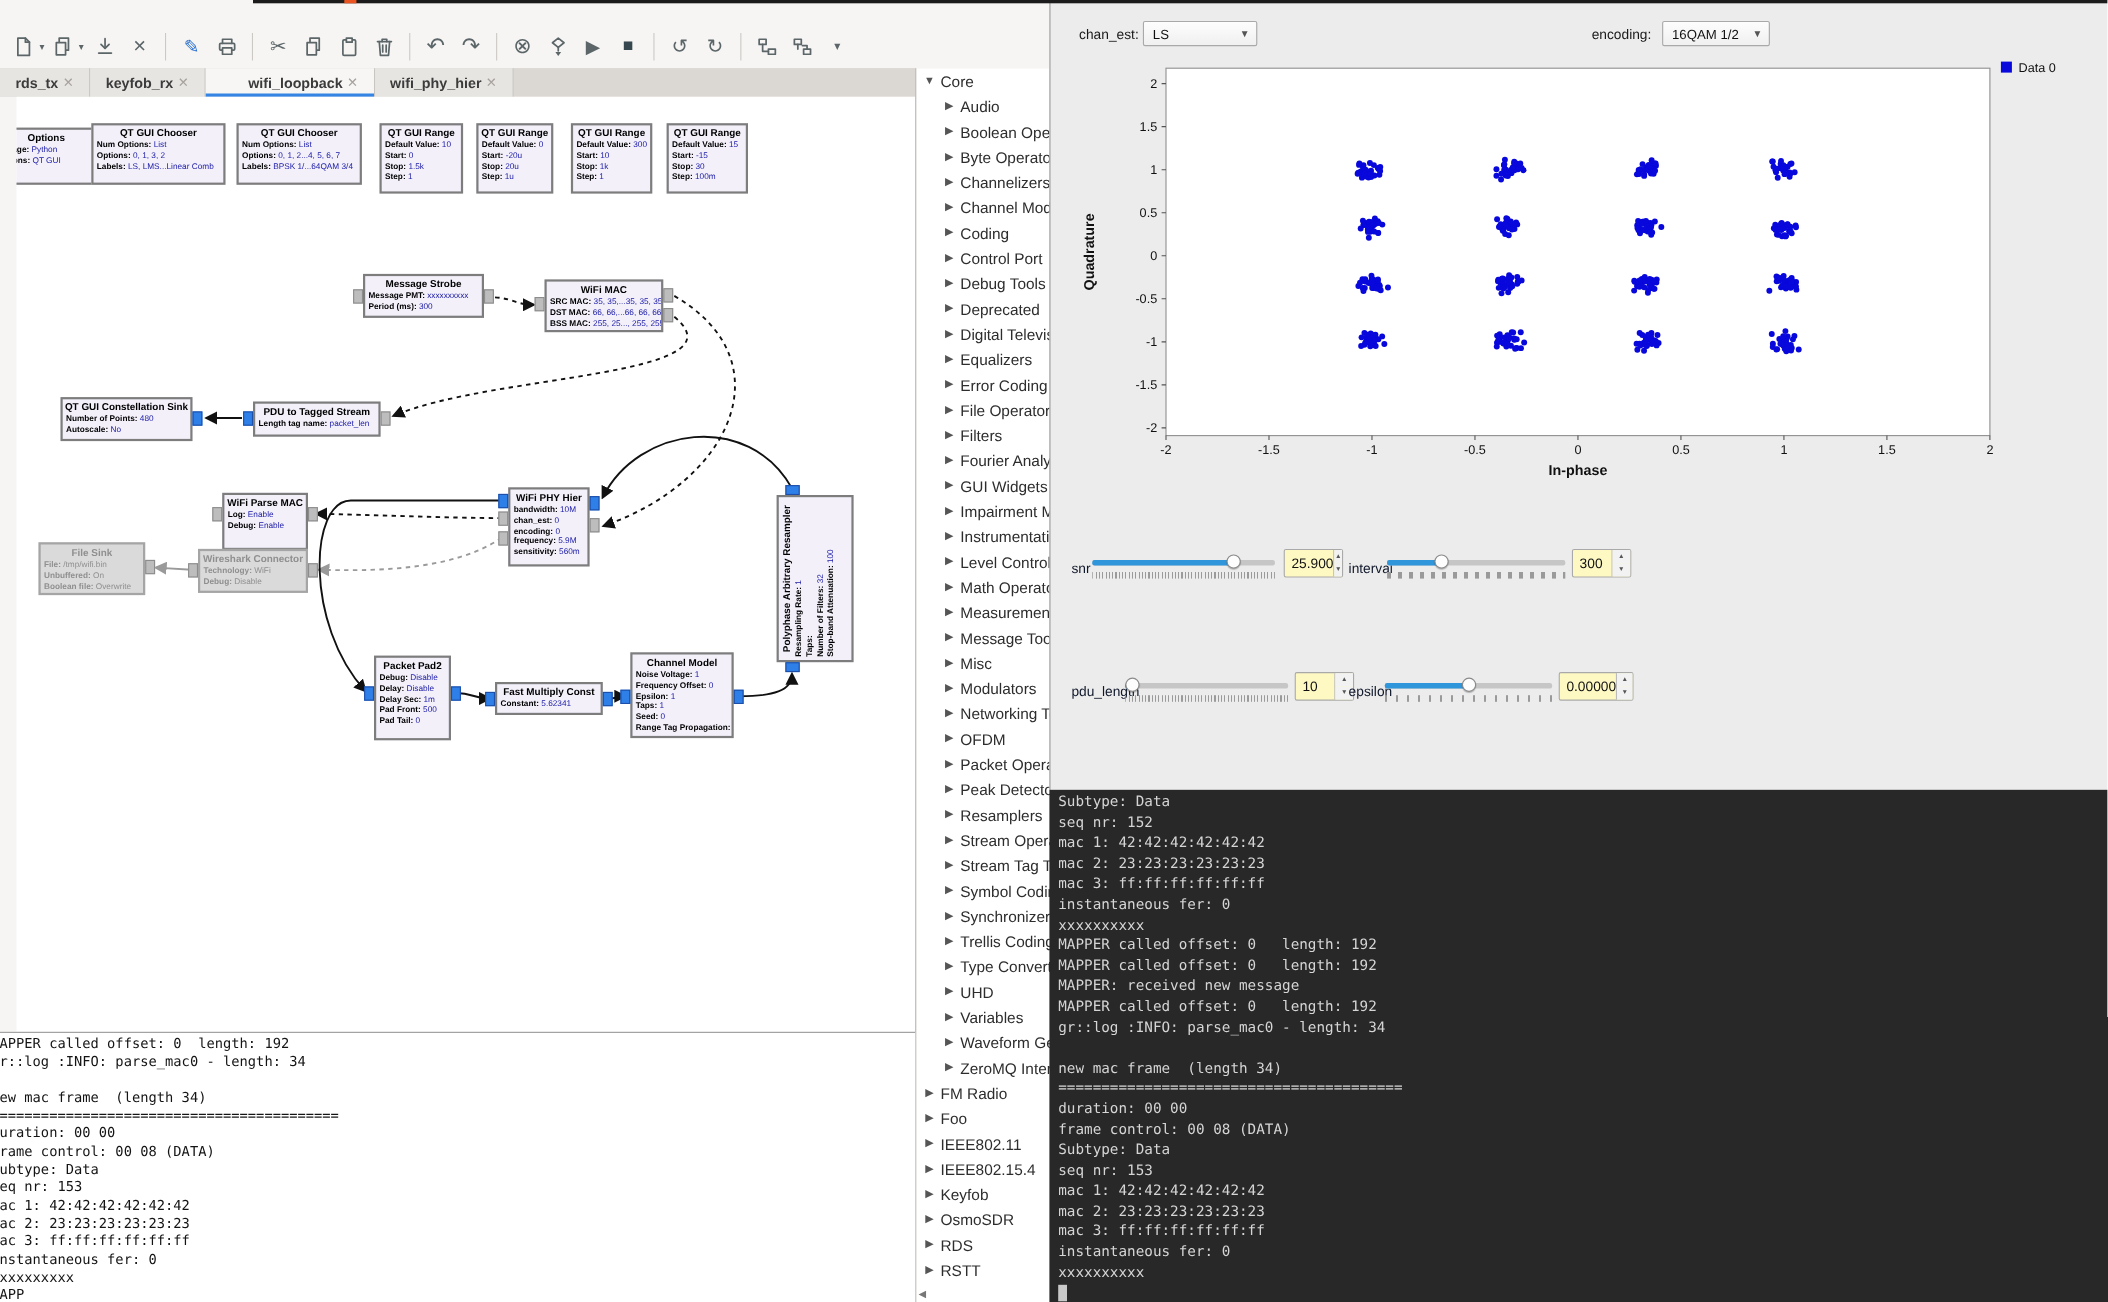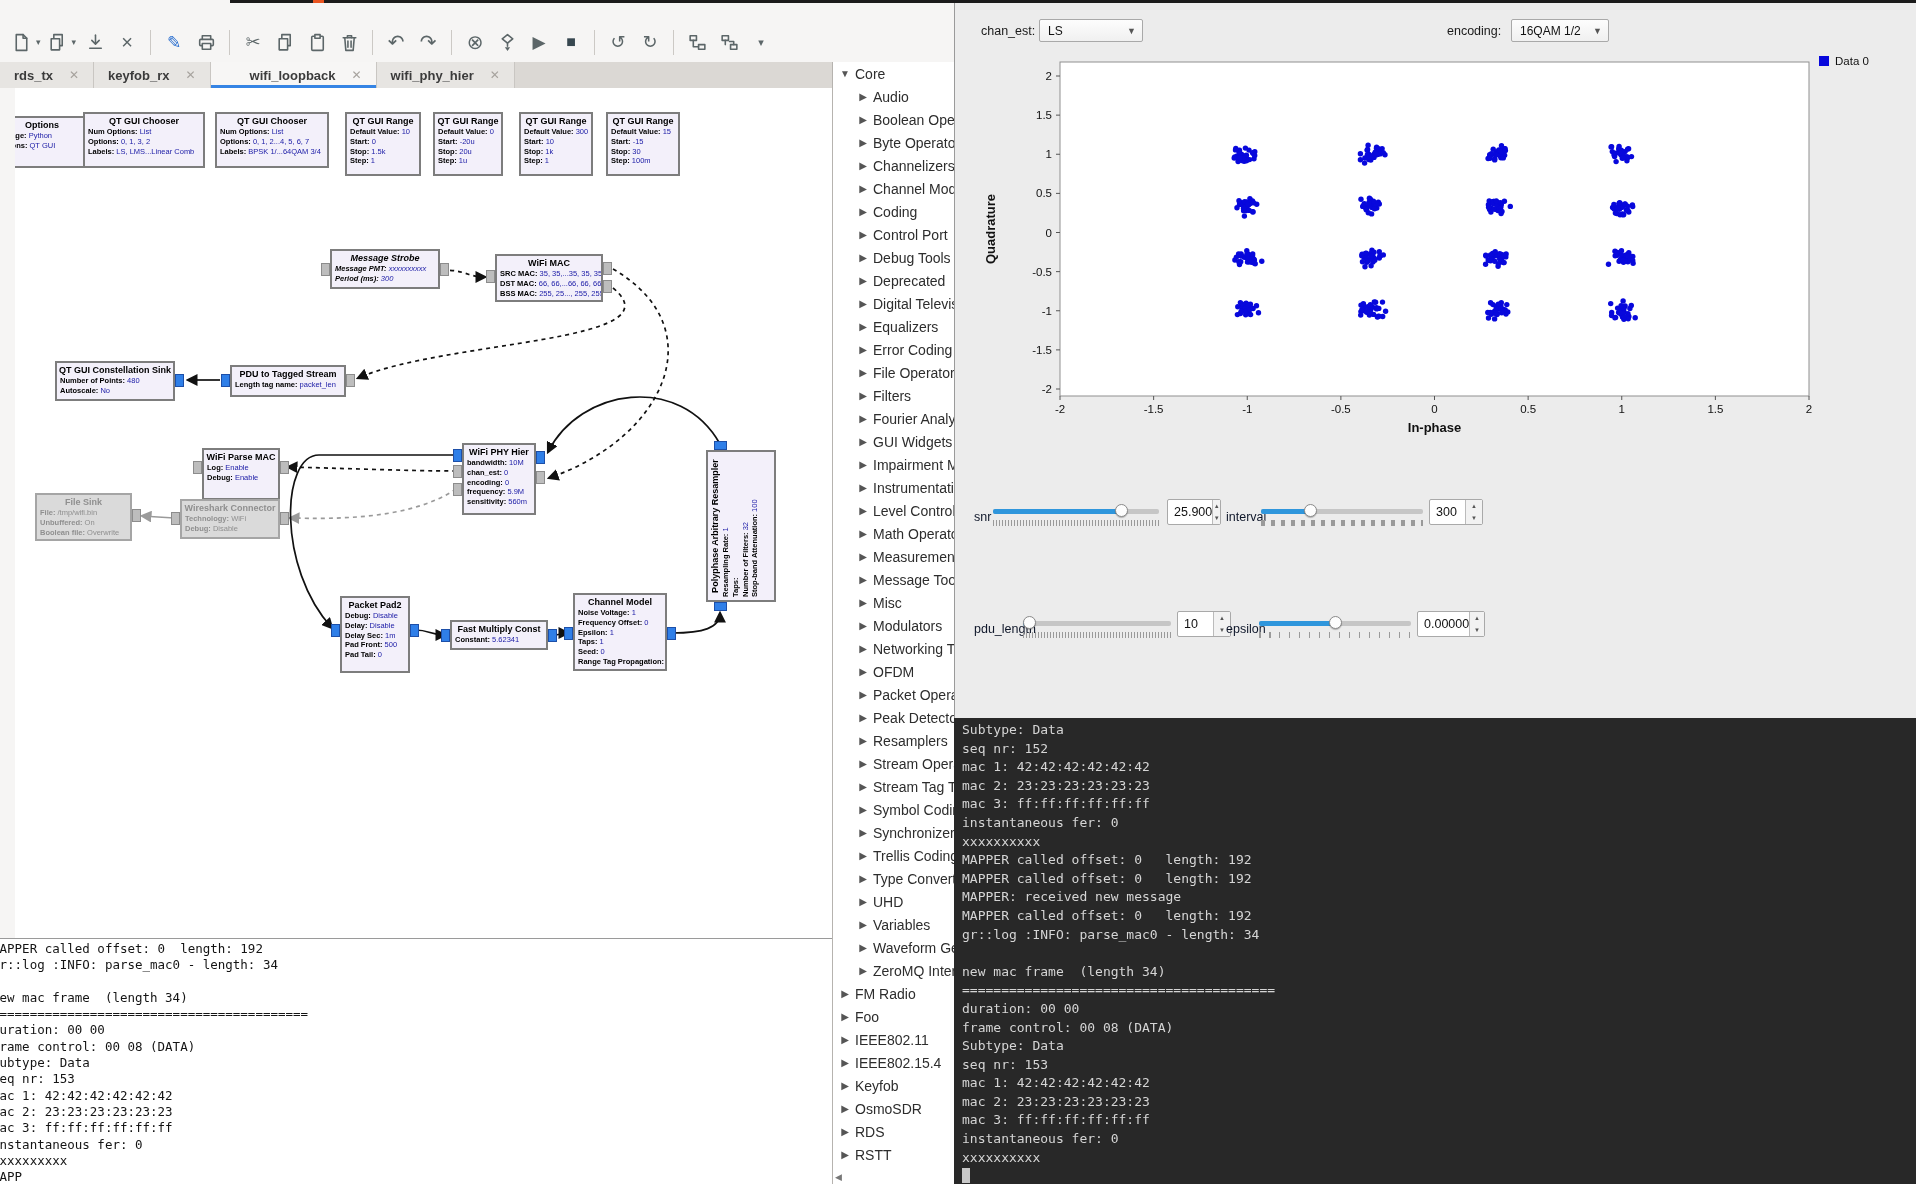--- a/index.html
+++ b/index.html
@@ -16,21 +16,21 @@
   #toolbar{position:absolute;left:0;top:22px;width:100%;height:40px;display:flex;align-items:center;
            padding-left:8px;border-bottom:1px solid #dcd9d5;}
   .tb-btn{display:flex;align-items:center;justify-content:center;min-width:26px;height:28px;margin:0 3px;
           color:#5c6668;font-size:19px;line-height:1;}
   .tb-btn svg{width:21px;height:21px;stroke:#5c6668;fill:none;stroke-width:1.5;stroke-linejoin:round;stroke-linecap:round;}
   .tb-btn .caret{font-size:9px;margin-left:4px;color:#5c6668;}
   .tb-btn.active{color:#2a6fd0;}
   .tb-btn.dark{color:#37474f;font-size:17px;}
   .tb-sep{width:1px;height:25px;background:#ccc9c5;margin:0 7px;}
   #tabbar{position:absolute;left:0;top:62px;width:832px;height:26px;background:#dbd8d4;display:flex;align-items:stretch;}
-  .tab{display:flex;align-items:center;gap:16px;padding:0 14px;font-size:13px;font-weight:bold;color:#3b3b3b;
+  .tab{display:flex;align-items:center;gap:4px;padding:0 14px;font-size:13px;font-weight:bold;color:#3b3b3b;
        background:#e7e5e2;border-right:1px solid #c9c6c2;position:relative;}
   .tab.active{background:#f7f6f5;padding-left:39px;}
   .tab.active:after{content:"";position:absolute;left:0;right:0;bottom:0;height:3px;background:#3584e4;}
   .tab-close{color:#a6a29d;font-size:12px;font-weight:normal;}
   
   #canvas{position:absolute;left:15px;top:88px;width:832px;height:850px;background:#ffffff;overflow:hidden;}
   #wires{position:absolute;left:0;top:0;width:832px;height:850px;}
   .blk{position:absolute;background:#f3f0fa;border:2px solid #7d7d7d;box-sizing:border-box;overflow:hidden;z-index:2;}
   .blk .ttl{font-size:9px;font-weight:bold;text-align:center;color:#000;padding:2px 2px 1px;white-space:nowrap;}
   .blk .prm{font-size:7.5px;color:#1a1aa6;padding:0 3px;white-space:nowrap;line-height:1.3;}
@@ -65,21 +65,21 @@
   
   .sl-label{position:absolute;font-size:12.5px;color:#0f172a;}
   .sl-track{position:absolute;height:5px;background:#c6c6c6;border-radius:2px;}
   .sl-fill{position:absolute;height:5px;background:#2f96dc;border-radius:2px;left:0;top:0;}
   .sl-handle{position:absolute;width:13px;height:13px;border-radius:7px;background:#fdfdfd;border:1px solid #8a8a8a;
              top:-5px;box-sizing:border-box;box-shadow:0 1px 1px rgba(0,0,0,.25);}
   .sl-ticks{position:absolute;height:6px;}
   .sl-ticks.dense{background:repeating-linear-gradient(90deg,#9a9a9a 0 1px,transparent 1px 3px);}
   .sl-ticks.coarse{background:repeating-linear-gradient(90deg,#9a9a9a 0 4px,transparent 4px 10px);}
   .sl-ticks.medium{background:repeating-linear-gradient(90deg,#9a9a9a 0 1.5px,transparent 1.5px 10px);}
-  .spin{position:absolute;height:26px;background:#ffffff;border:1px solid #a9a9a9;border-radius:2px;display:flex;box-sizing:border-box;}
+  .spin{position:absolute;height:26px;background:#fef9c3;border:1px solid #a9a9a9;border-radius:2px;display:flex;box-sizing:border-box;}
   .spin .val{flex:1;font-size:12.5px;color:#111;display:flex;align-items:center;padding-left:6px;white-space:nowrap;}
   .spin .btns{width:16px;border-left:1px solid #bbb;display:flex;flex-direction:column;}
   .spin .btns div{flex:1;font-size:6px;color:#555;display:flex;align-items:center;justify-content:center;background:#f2f2f2;}
   
   #terminal{position:absolute;left:0;top:718px;width:962px;height:604px;background:#282828;overflow:hidden;}
   #terminal .twrap{padding:3px 0 0 8px;font-family:"DejaVu Sans Mono","Liberation Mono",monospace;
                    font-size:13px;line-height:18.6px;color:#d5d5d5;white-space:pre;}
   .cursor{display:inline-block;width:8px;height:15px;background:#c9c9c9;vertical-align:text-bottom;}
 </style>
 </head>
@@ -279,21 +279,21 @@
         <div class="prm"><b>Stop: </b>1k</div>
         <div class="prm"><b>Step: </b>1</div>
       </div>
       <div class="blk" style="left: 591px; top: 24px; width: 74px; height: 64px;">
         <div class="ttl">QT GUI Range</div>
         <div class="prm"><b>Default Value: </b>15</div>
         <div class="prm"><b>Start: </b>-15</div>
         <div class="prm"><b>Stop: </b>30</div>
         <div class="prm"><b>Step: </b>100m</div>
       </div>
-      <div class="blk" style="left: 315px; top: 161px; width: 110px; height: 40px; font-style: italic;">
+      <div class="blk" style="left: 315px; top: 161px; width: 110px; height: 40px;">
         <div class="ttl">Message Strobe</div>
         <div class="prm"><b>Message PMT: </b>xxxxxxxxxx</div>
         <div class="prm"><b>Period (ms): </b>300</div>
       </div>
       <div class="port gray" style="left: 306px; top: 175px; width: 9px; height: 13px;"></div>
       <div class="port gray" style="left: 425px; top: 175px; width: 9px; height: 13px;"></div>
       <div class="blk" style="left: 480px; top: 166px; width: 108px; height: 48px;">
         <div class="ttl">WiFi MAC</div>
         <div class="prm"><b>SRC MAC: </b>35, 35,...35, 35, 35</div>
         <div class="prm"><b>DST MAC: </b>66, 66,...66, 66, 66</div>

